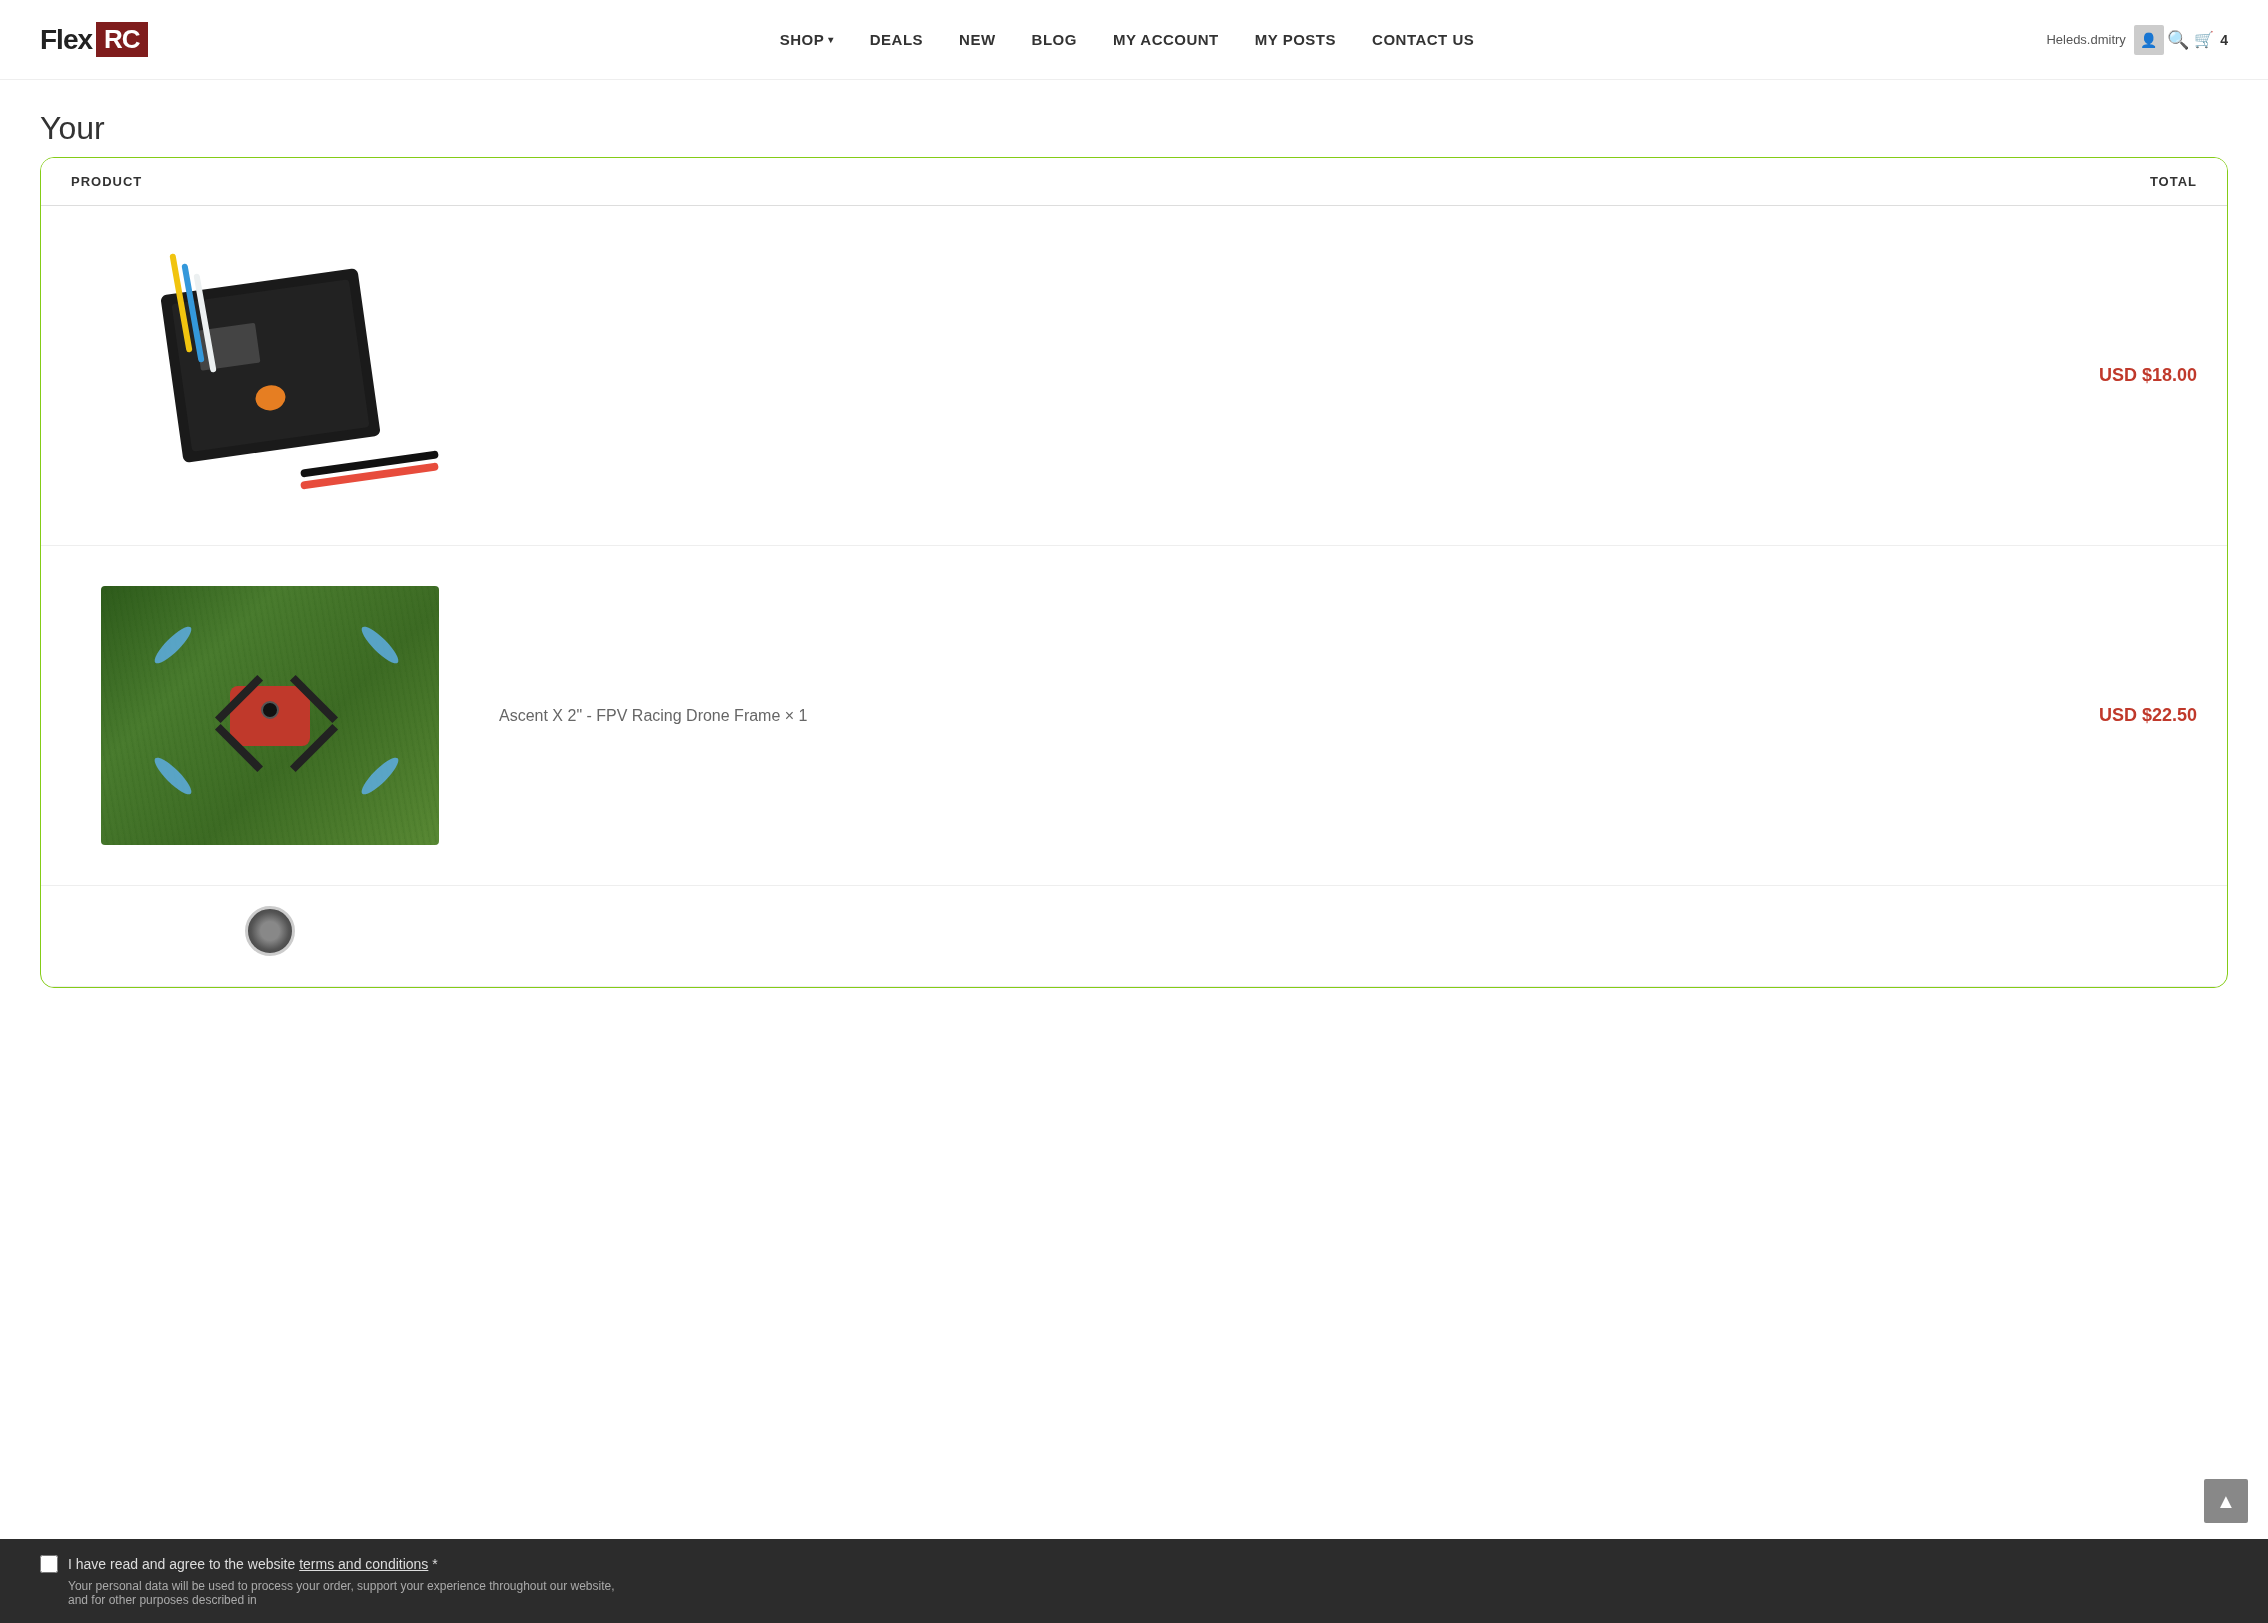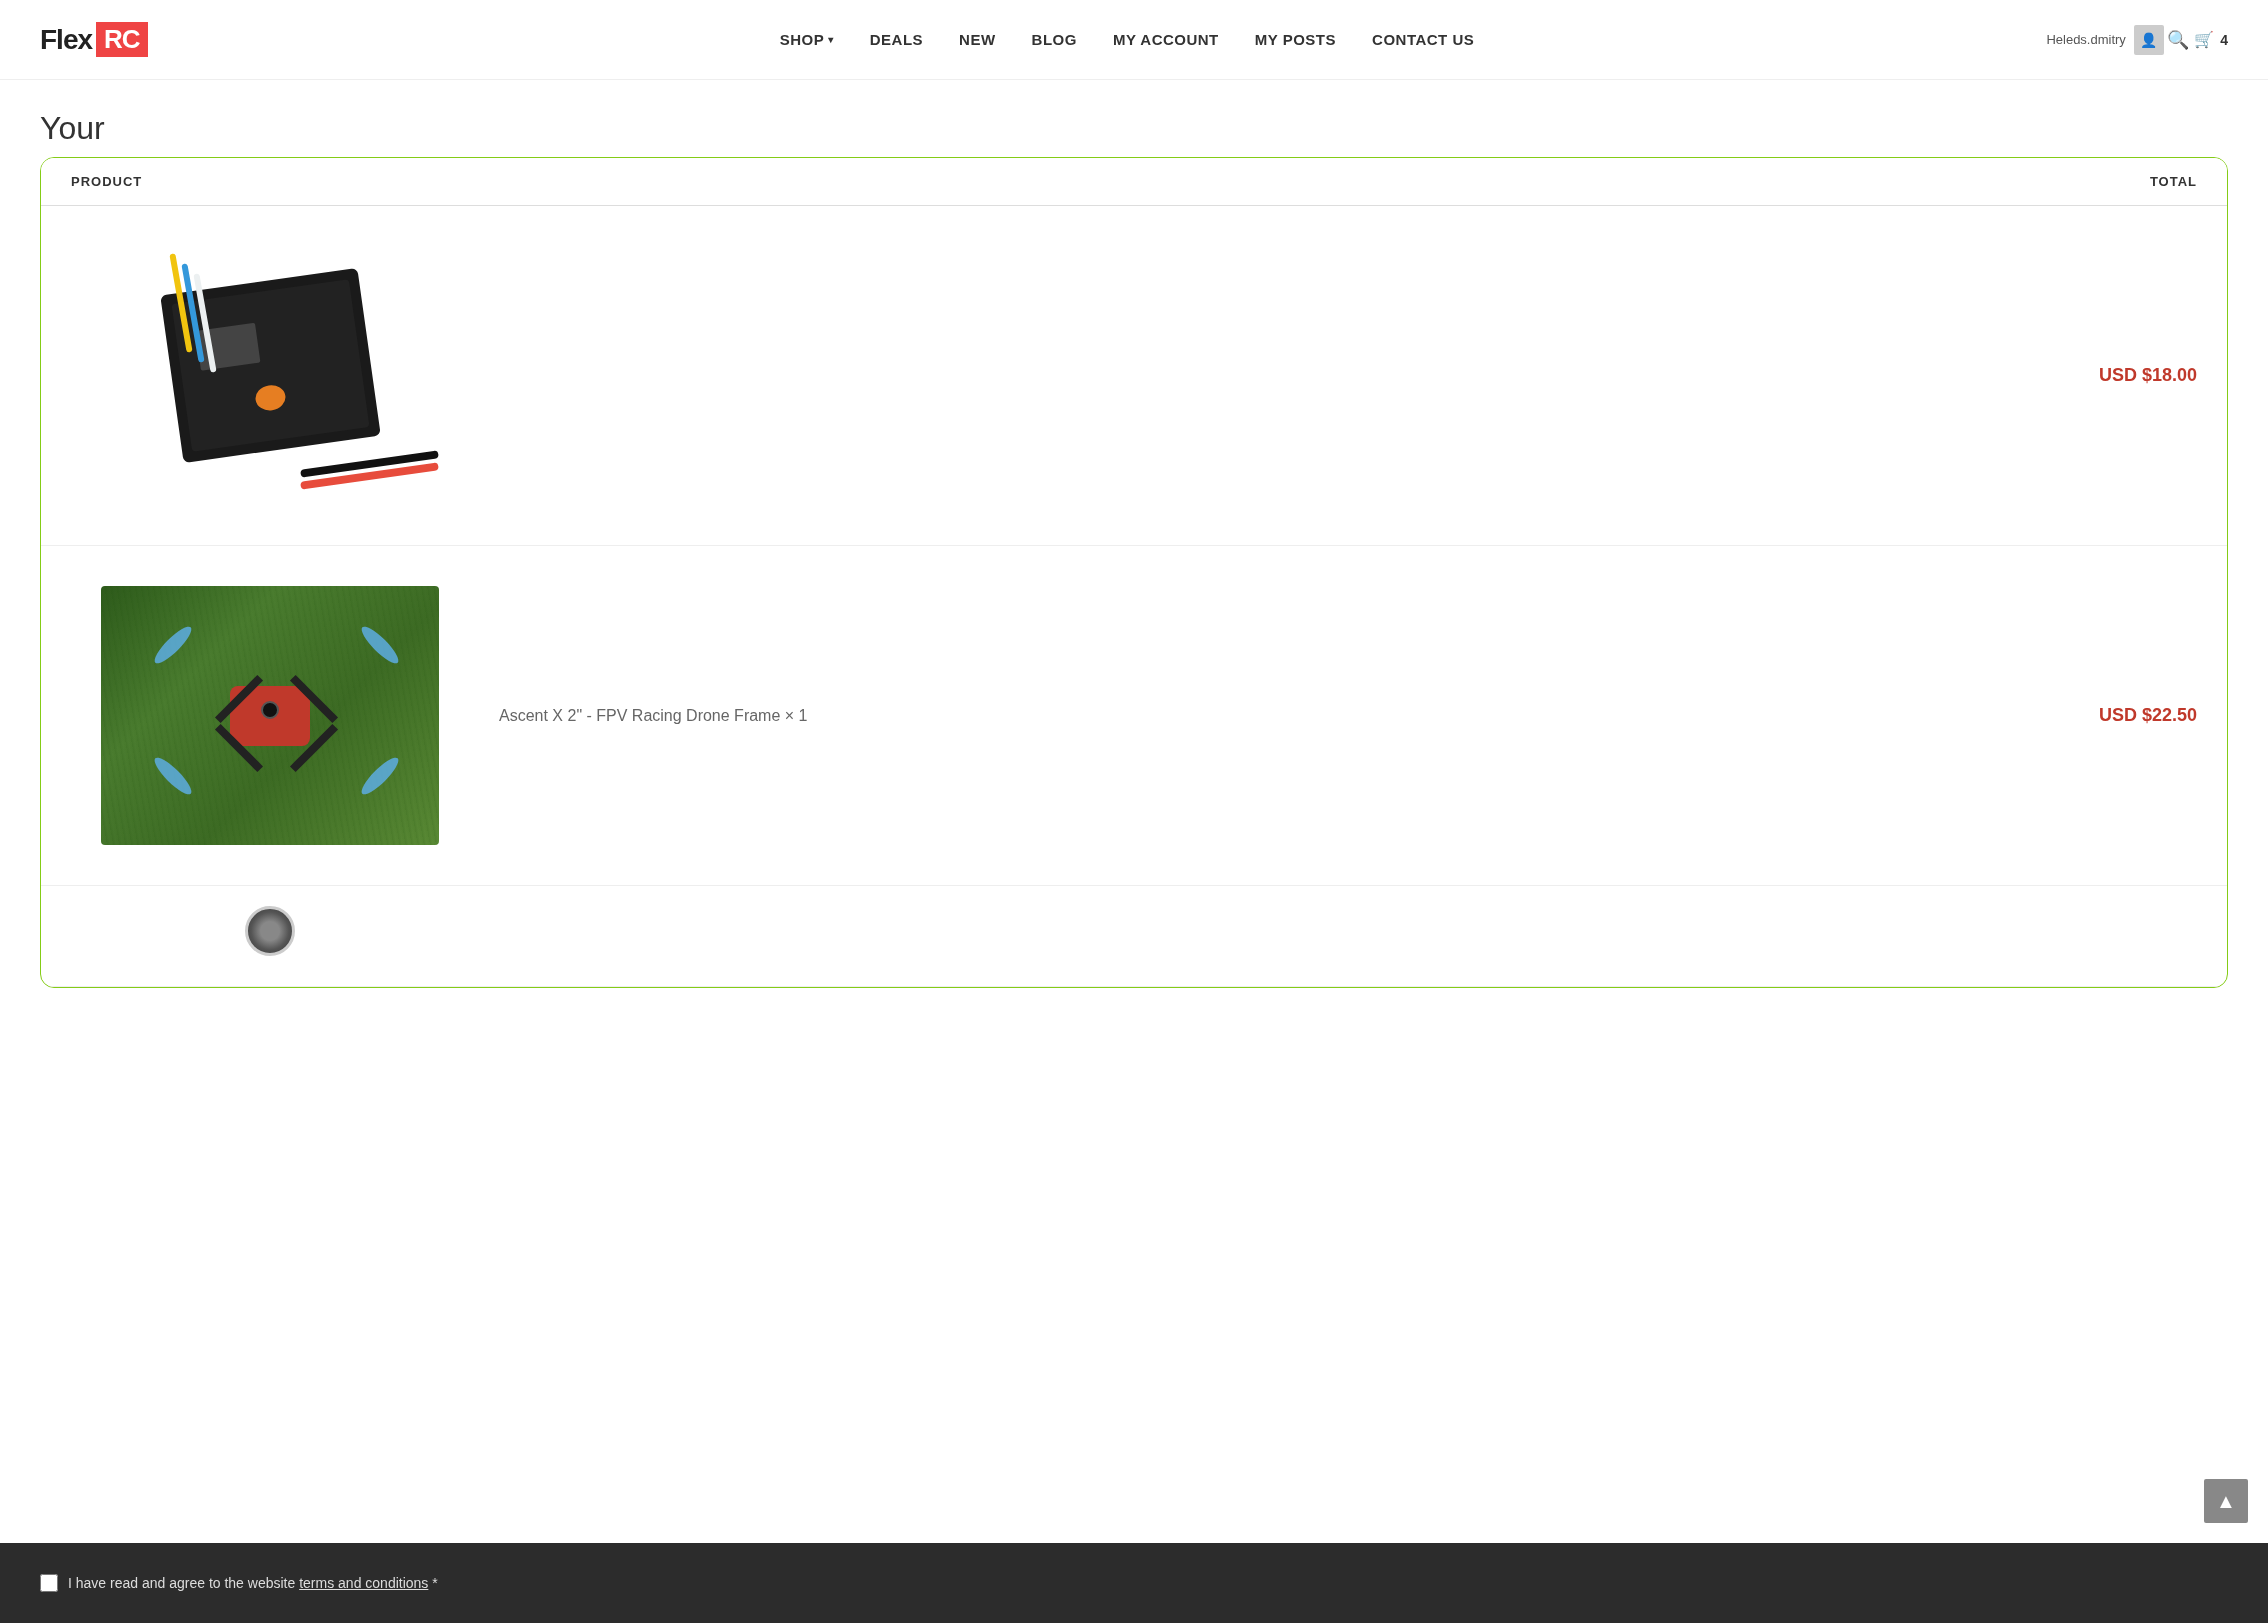--- a/index.html
+++ b/index.html
@@ -18,21 +18,21 @@
       display: flex;
       align-items: center;
       font-size: 28px;
       font-weight: 900;
       color: #222;
       letter-spacing: -1px;
       text-decoration: none;
       margin-right: 60px;
     }
     .logo-rc {
-      background: #ef4444;
+      background: #7f1d1d;
       color: #fff;
       padding: 2px 8px;
       margin-left: 4px;
       font-size: 26px;
       font-weight: 900;
     }
     .nav {
       display: flex;
       align-items: center;
       gap: 36px;
@@ -560,18 +560,19 @@
     <div class="terms-row">
       <input type="checkbox" class="terms-checkbox" style="">
       <span class="terms-text">
         <span>I have read and agree to the website</span>
         <span> </span>
         <a class="terms-link" href="#">terms and conditions</a>
         <span> </span>
         <span class="terms-required">*</span>
       </span>
     </div>
+    <div class="terms-sub">Your personal data will be used to process your order, support your experience throughout our website, and for other purposes described in</div>
   </div>
 
 </div>
 
 <button class="scroll-top" title="Scroll to top">▲</button>
 
 
 </body></html>

